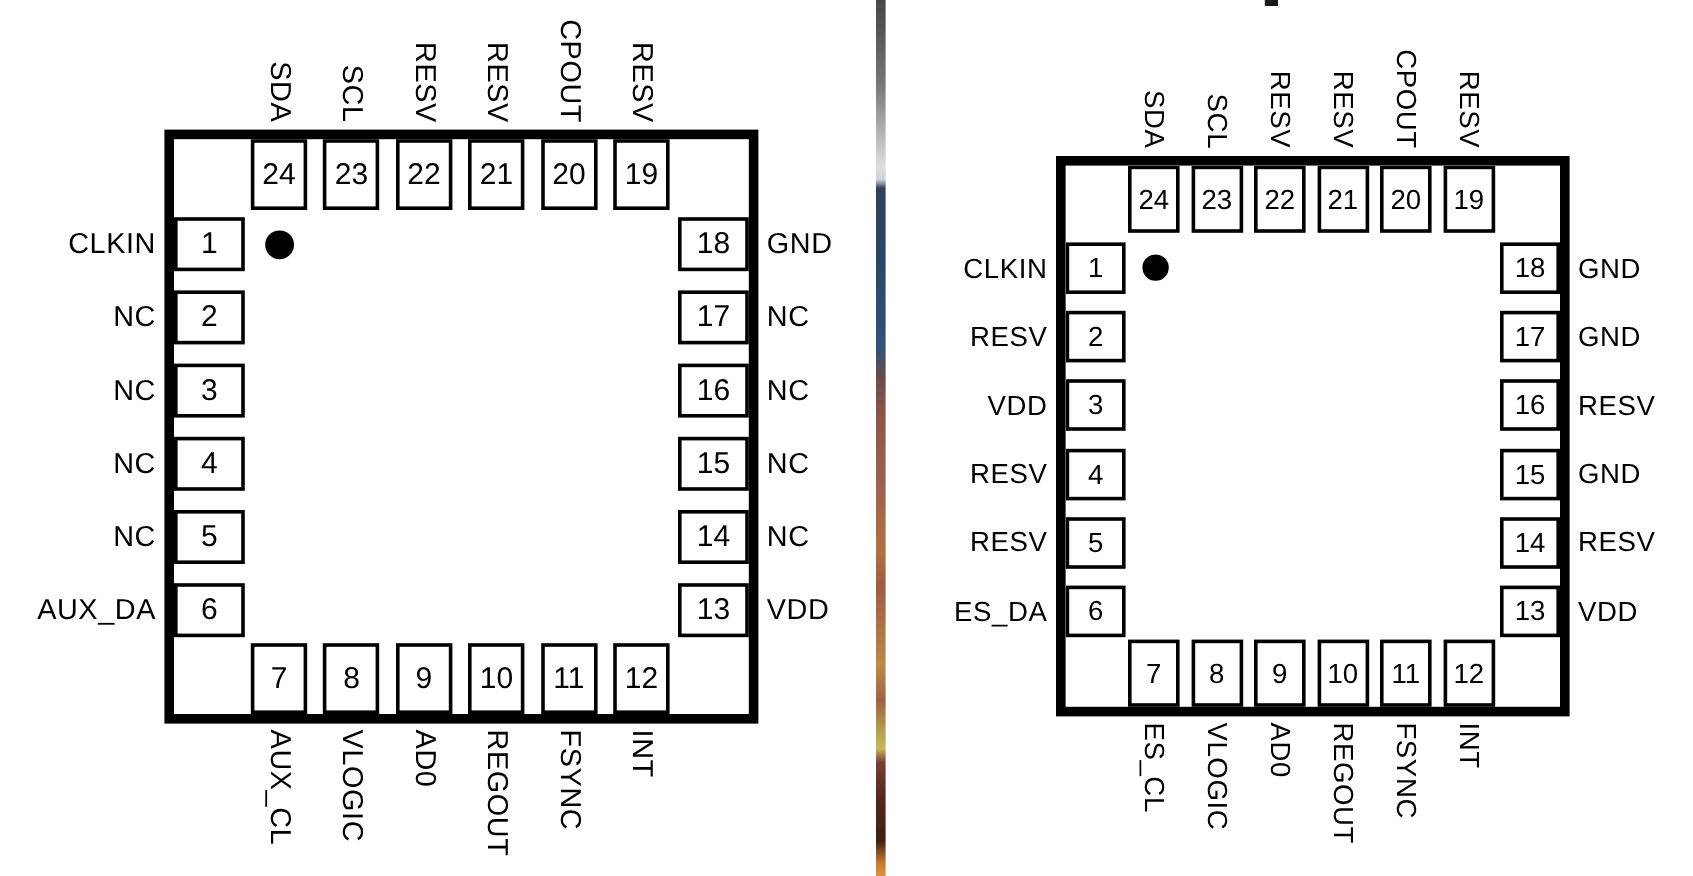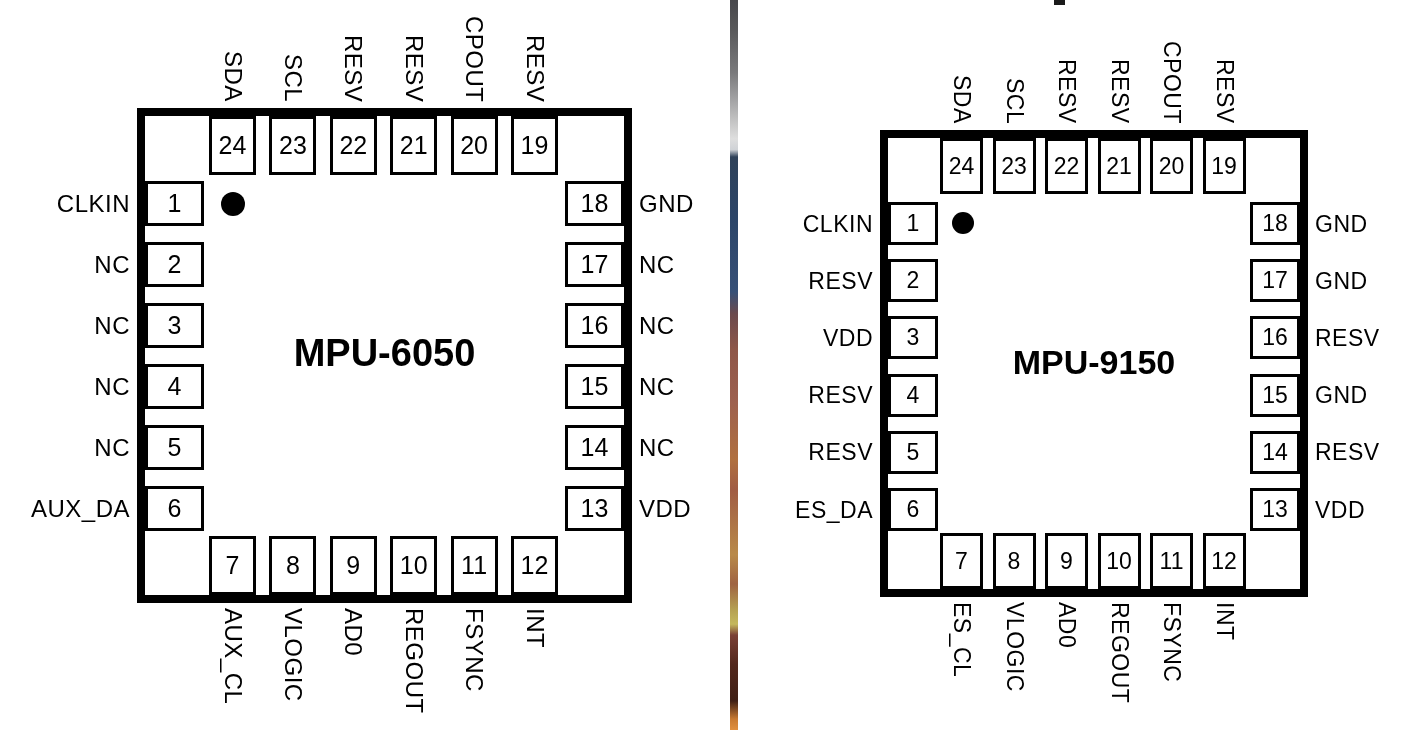--- a/index.html
+++ b/index.html
@@ -57,21 +57,20 @@
   
   .artifact{position:absolute;left:1054px;top:0;width:11px;height:5px;background:#1b1b1b;}
 </style>
 </head>
 <body>
 
 <div class="stage">
 
   <div class="chip c1">
     <div class="dot"></div>
-    <div class="chip-title">MPU-6050</div>
 
     <div class="pin pt" style="--i:0">
       <div class="pbox">
           <span class="pnum">24</span>
         </div>
       <div class="plabel">SDA</div>
     </div>
     <div class="pin pt" style="--i:1">
       <div class="pbox">
           <span class="pnum">23</span>
@@ -213,21 +212,20 @@
         </div>
       <div class="plabel">INT</div>
     </div>
   </div>
 
   <div class="divider"></div>
   <div class="artifact"></div>
 
   <div class="chip c2">
     <div class="dot"></div>
-    <div class="chip-title">MPU-9150</div>
 
     <div class="pin pt" style="--i:0">
       <div class="pbox">
           <span class="pnum">24</span>
         </div>
       <div class="plabel">SDA</div>
     </div>
     <div class="pin pt" style="--i:1">
       <div class="pbox">
           <span class="pnum">23</span>

